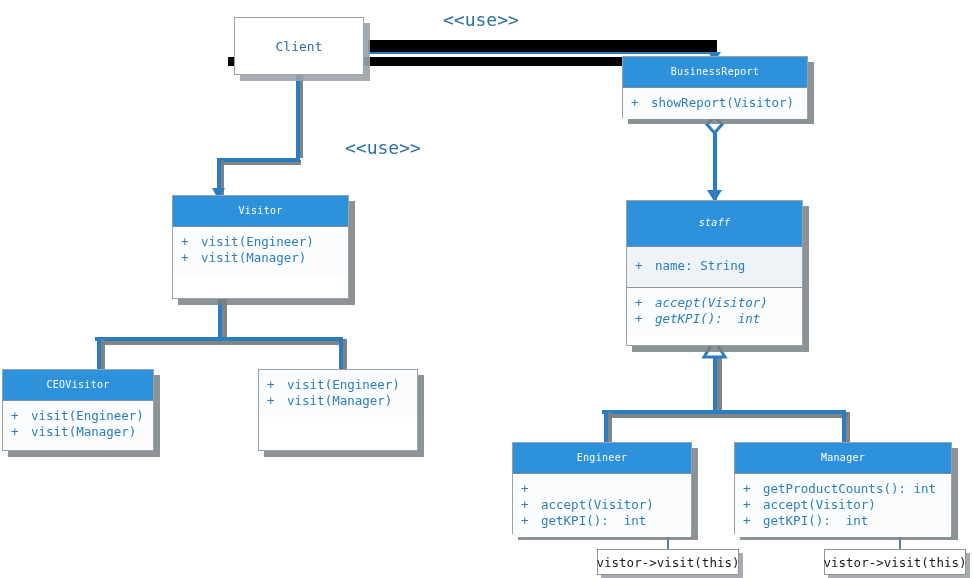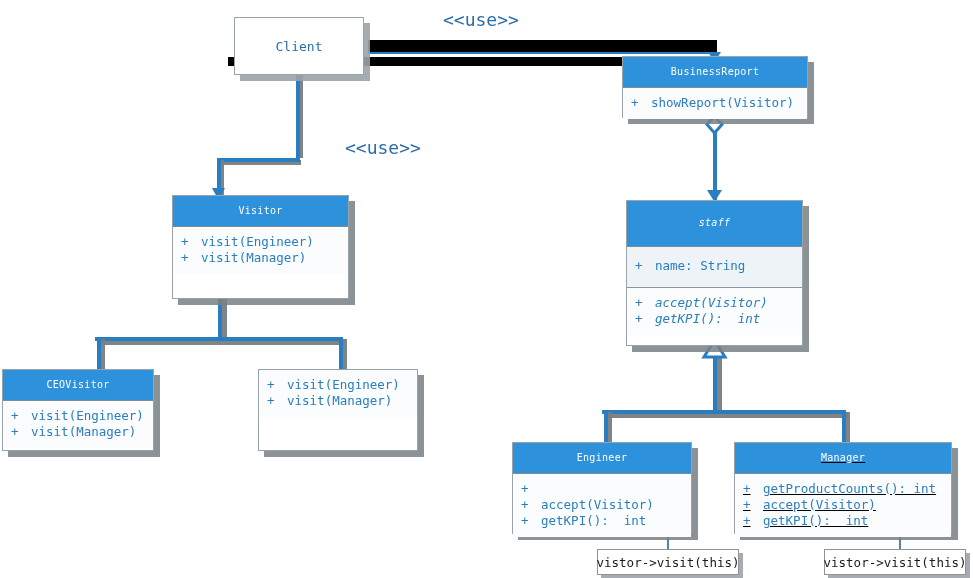--- a/index.html
+++ b/index.html
@@ -270,21 +270,21 @@
         <span class="vis">+</span>
         <span>accept(Visitor)</span>
       </div>
       <div class="row">
         <span class="vis">+</span>
         <span>getKPI():  int</span>
       </div>
     </div>
   </div>
 
-  <div class="uml-class" style="left:734px; top:442px; width:218px; height:92px;text-decoration:underline;">
+  <div class="uml-class" style="left:734px; top:442px; width:218px; height:92px;">
     <div class="hdr">Manager</div>
     <div class="compartment ops">
       <div class="row">
         <span class="vis">+</span>
         <span>getProductCounts(): int</span>
       </div>
       <div class="row">
         <span class="vis">+</span>
         <span>accept(Visitor)</span>
       </div>

